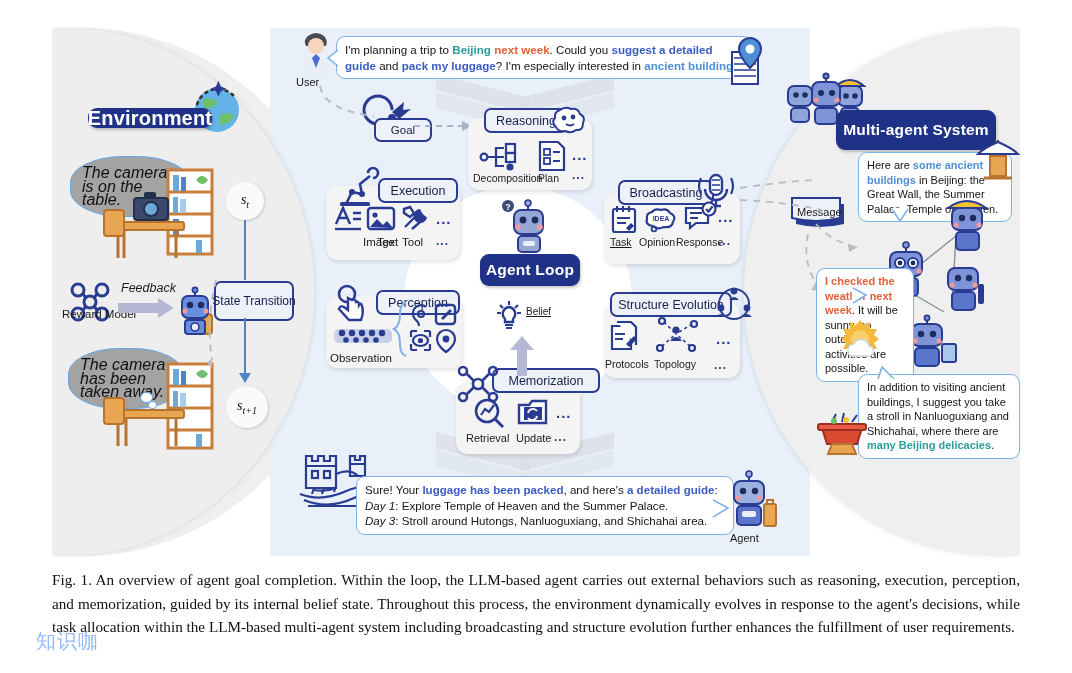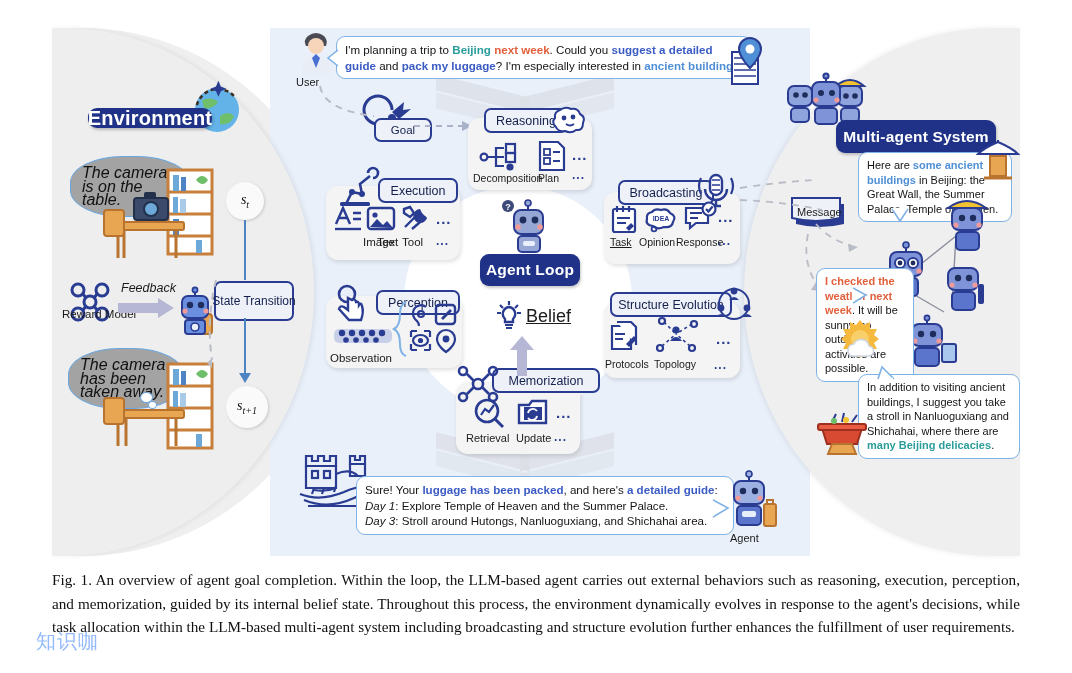--- a/index.html
+++ b/index.html
@@ -360,21 +360,21 @@
     <rect x="20" y="38" width="22" height="16" rx="4" fill="#97a7d5" stroke="#2a3c92" stroke-width="2"></rect>
     <rect x="25" y="43" width="12" height="5" rx="2" fill="#e8eefb"></rect>
   </svg>
   <div class="pill" style="left:480px;top:254px;width:100px;height:32px;font-size:15.5px;">Agent Loop</div>
 
   <svg class="abs" style="left:494px;top:300px;" width="30" height="30">
     <path d="M15 7 a7 7 0 0 1 4 12 v3 h-8 v-3 a7 7 0 0 1 4 -12z" fill="none" stroke="#2a3c92" stroke-width="2.4"></path>
     <path d="M11 25 h8 M12 28 h6" stroke="#2a3c92" stroke-width="2.2"></path>
     <path d="M15 1 v4 M3 13 h4 M23 13 h4 M6 5 l3 3 M24 5 l-3 3" stroke="#2a3c92" stroke-width="2.2"></path>
   </svg>
-  <div class="lbl" style="left:526px;top:306px;font-size:18px;text-decoration:underline;">Belief</div>
+  <div class="lbl" style="left:526px;top:306px;font-size:10px;text-decoration:underline;">Belief</div>
   <svg class="abs" style="left:508px;top:336px;" width="28" height="44">
     <path d="M14 0 l12 14 h-7 v26 h-10 v-26 h-7z" fill="#b5b7d4"></path>
   </svg>
 
   <div class="card" style="left:604px;top:192px;width:136px;height:72px;"></div>
   <div class="tagbox" style="left:618px;top:180px;width:78px;">Broadcasting</div>
   <svg class="abs" style="left:696px;top:172px;" width="40" height="36">
     <rect x="14" y="3" width="12" height="20" rx="6" fill="#fff" stroke="#2a3c92" stroke-width="2.4"></rect>
     <path d="M16 8 h8 M16 13 h8 M16 18 h8" stroke="#2a3c92" stroke-width="1.6"></path>
     <path d="M9 17 a11 11 0 0 0 22 0" stroke="#2a3c92" stroke-width="2.4" fill="none"></path>
@@ -453,21 +453,21 @@
       <rect x="26" y="8" width="28" height="24" rx="7" fill="#7f94d8"></rect>
       <circle cx="35" cy="19" r="3" fill="#1f2d5c" stroke="none"></circle>
         <circle cx="46" cy="19" r="3" fill="#1f2d5c" stroke="none"></circle>
       <circle cx="30" cy="26" r="2.6" fill="#f09a9a" stroke="none"></circle>
         <circle cx="51" cy="26" r="2.6" fill="#f09a9a" stroke="none"></circle>
       <rect x="29" y="34" width="22" height="16" rx="4" fill="#7f94d8"></rect>
       <path d="M40 3 v5" stroke-width="2"></path>
         <circle cx="40" cy="2" r="2.6" fill="#7f94d8"></circle>
     </g>
   </svg>
-  <div class="pill" style="left:836px;top:120px;width:160px;height:33px;font-size:15.5px;">Multi-agent System</div>
+  <div class="pill" style="left:836px;top:110px;width:160px;height:40px;font-size:15.5px;">Multi-agent System</div>
 
   <svg class="abs" style="left:790px;top:196px;" width="64" height="34">
     <path d="M6 8 h48 v20 q-24 6 -48 0z" fill="#2a3c92"></path>
     <path d="M2 2 h48 v20 q-24 6 -48 0z" fill="#eef1f8" stroke="#2a3c92" stroke-width="2"></path>
   </svg>
   <div class="lbl" style="left:797px;top:206px;font-size:11px;">Message</div>
 
   <svg class="abs" style="left:736px;top:178px;" width="130" height="120">
     <path d="M4 10 q40 -6 74 -8" stroke="#b9bcc6" stroke-width="1.8" fill="none" stroke-dasharray="7 6"></path>
     <path d="M4 22 q46 2 82 10" stroke="#b9bcc6" stroke-width="1.8" fill="none" stroke-dasharray="7 6"></path>

